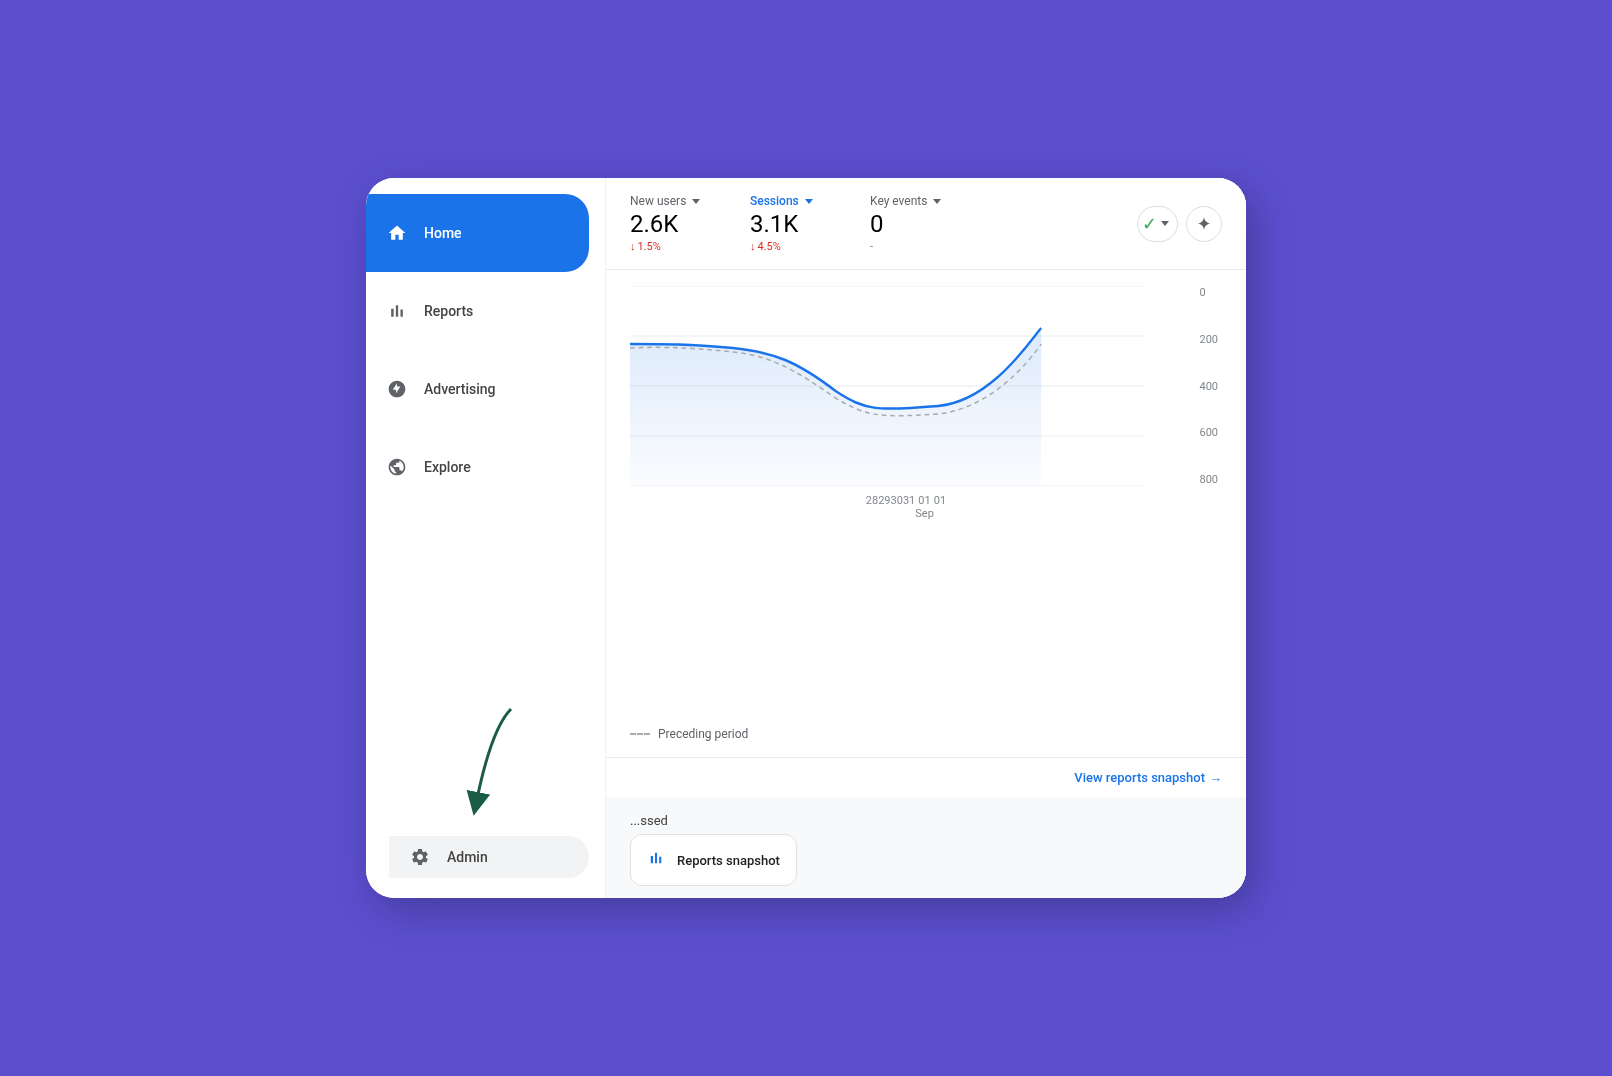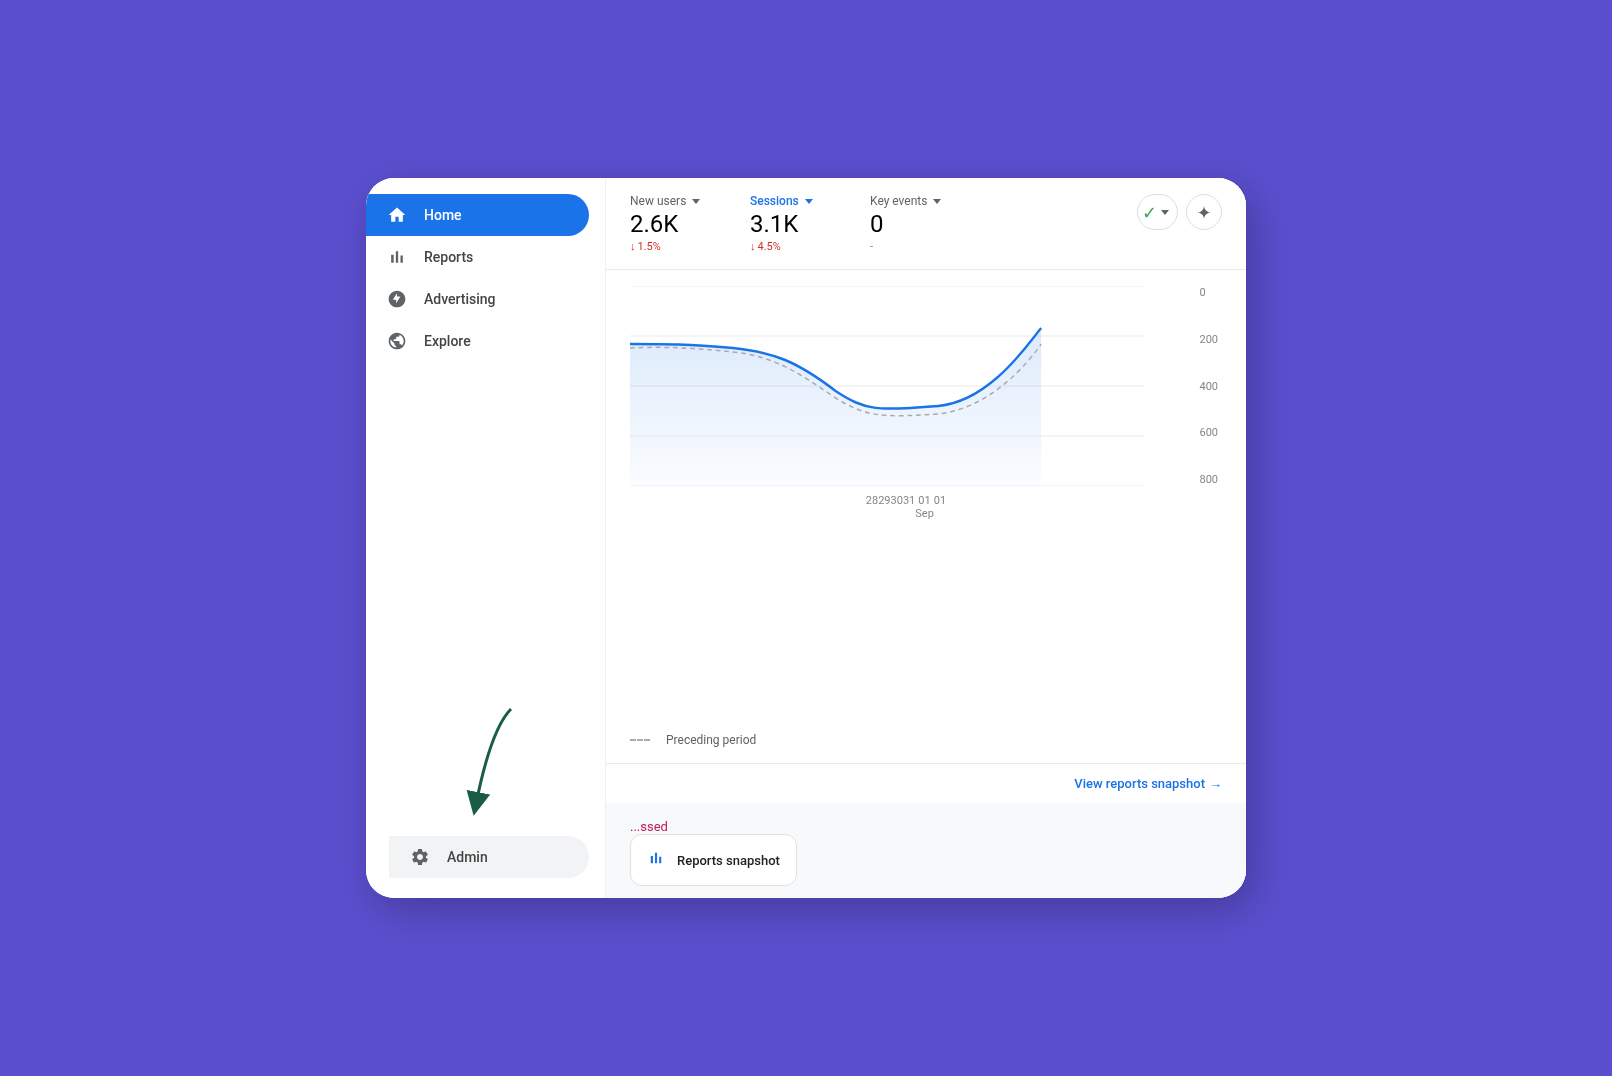--- a/index.html
+++ b/index.html
@@ -34,21 +34,21 @@
       flex-direction: column;
       padding-top: 16px;
       border-right: 1px solid #f0f0f0;
       position: relative;
       z-index: 10;
     }
 
     .nav-item {
       display: flex;
       align-items: center;
-      padding: 10px 20px;
+      padding: 28px 20px;
       border-radius: 0 24px 24px 0;
       margin-right: 16px;
       cursor: pointer;
       font-size: 14px;
       font-weight: 500;
       color: #444;
       gap: 16px;
     }
 
     .nav-item.active {
@@ -120,21 +120,21 @@
 
     .tab.active {
       color: #1a73e8;
       border-bottom: 3px solid #1a73e8;
     }
 
     
     .metrics-row {
       background: #fff;
       display: flex;
-      align-items: flex-start;
+      align-items: center;
       padding: 16px 24px;
       gap: 40px;
       border-bottom: 1px solid #e8eaed;
     }
 
     .metric-item {
       display: flex;
       flex-direction: column;
       gap: 2px;
       min-width: 80px;
@@ -244,21 +244,21 @@
       justify-content: center;
       font-size: 11px;
       color: #80868b;
       padding: 4px 0 0 0;
       padding-right: 40px;
     }
 
     .chart-legend {
       display: flex;
       align-items: center;
-      gap: 16px;
+      gap: 8px;
       font-size: 12px;
       color: #5f6368;
       margin-top: 8px;
     }
 
     .legend-line-dashed {
       width: 20px;
       height: 0;
       border-top: 2px dashed #aaa;
     }
@@ -280,22 +280,22 @@
 
     
     .recently-section {
       background: #f8f9fa;
       padding: 16px 24px 12px;
       flex-shrink: 0;
     }
 
     .recently-title {
       font-size: 13px;
-      color: #be185d;
-      margin-bottom: 0;
+      color: #404040;
+      margin-bottom: 6px;
       font-weight: 400;
     }
 
     .recently-cards {
       display: flex;
       gap: 12px;
     }
 
     .recently-card {
       background: #fff;

